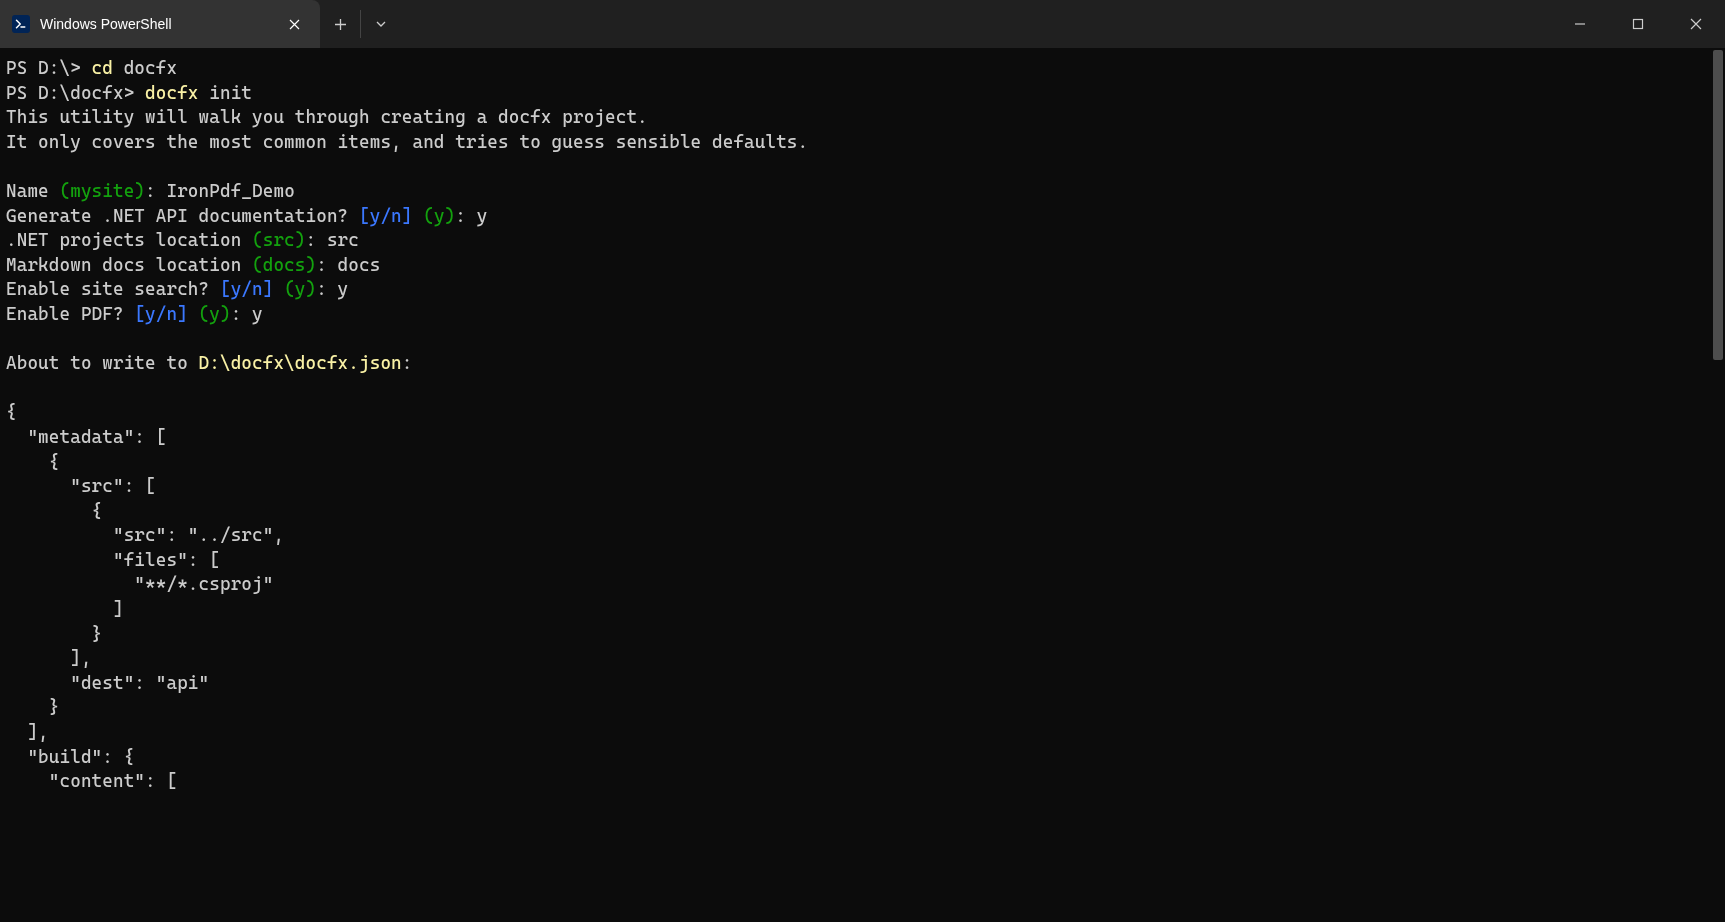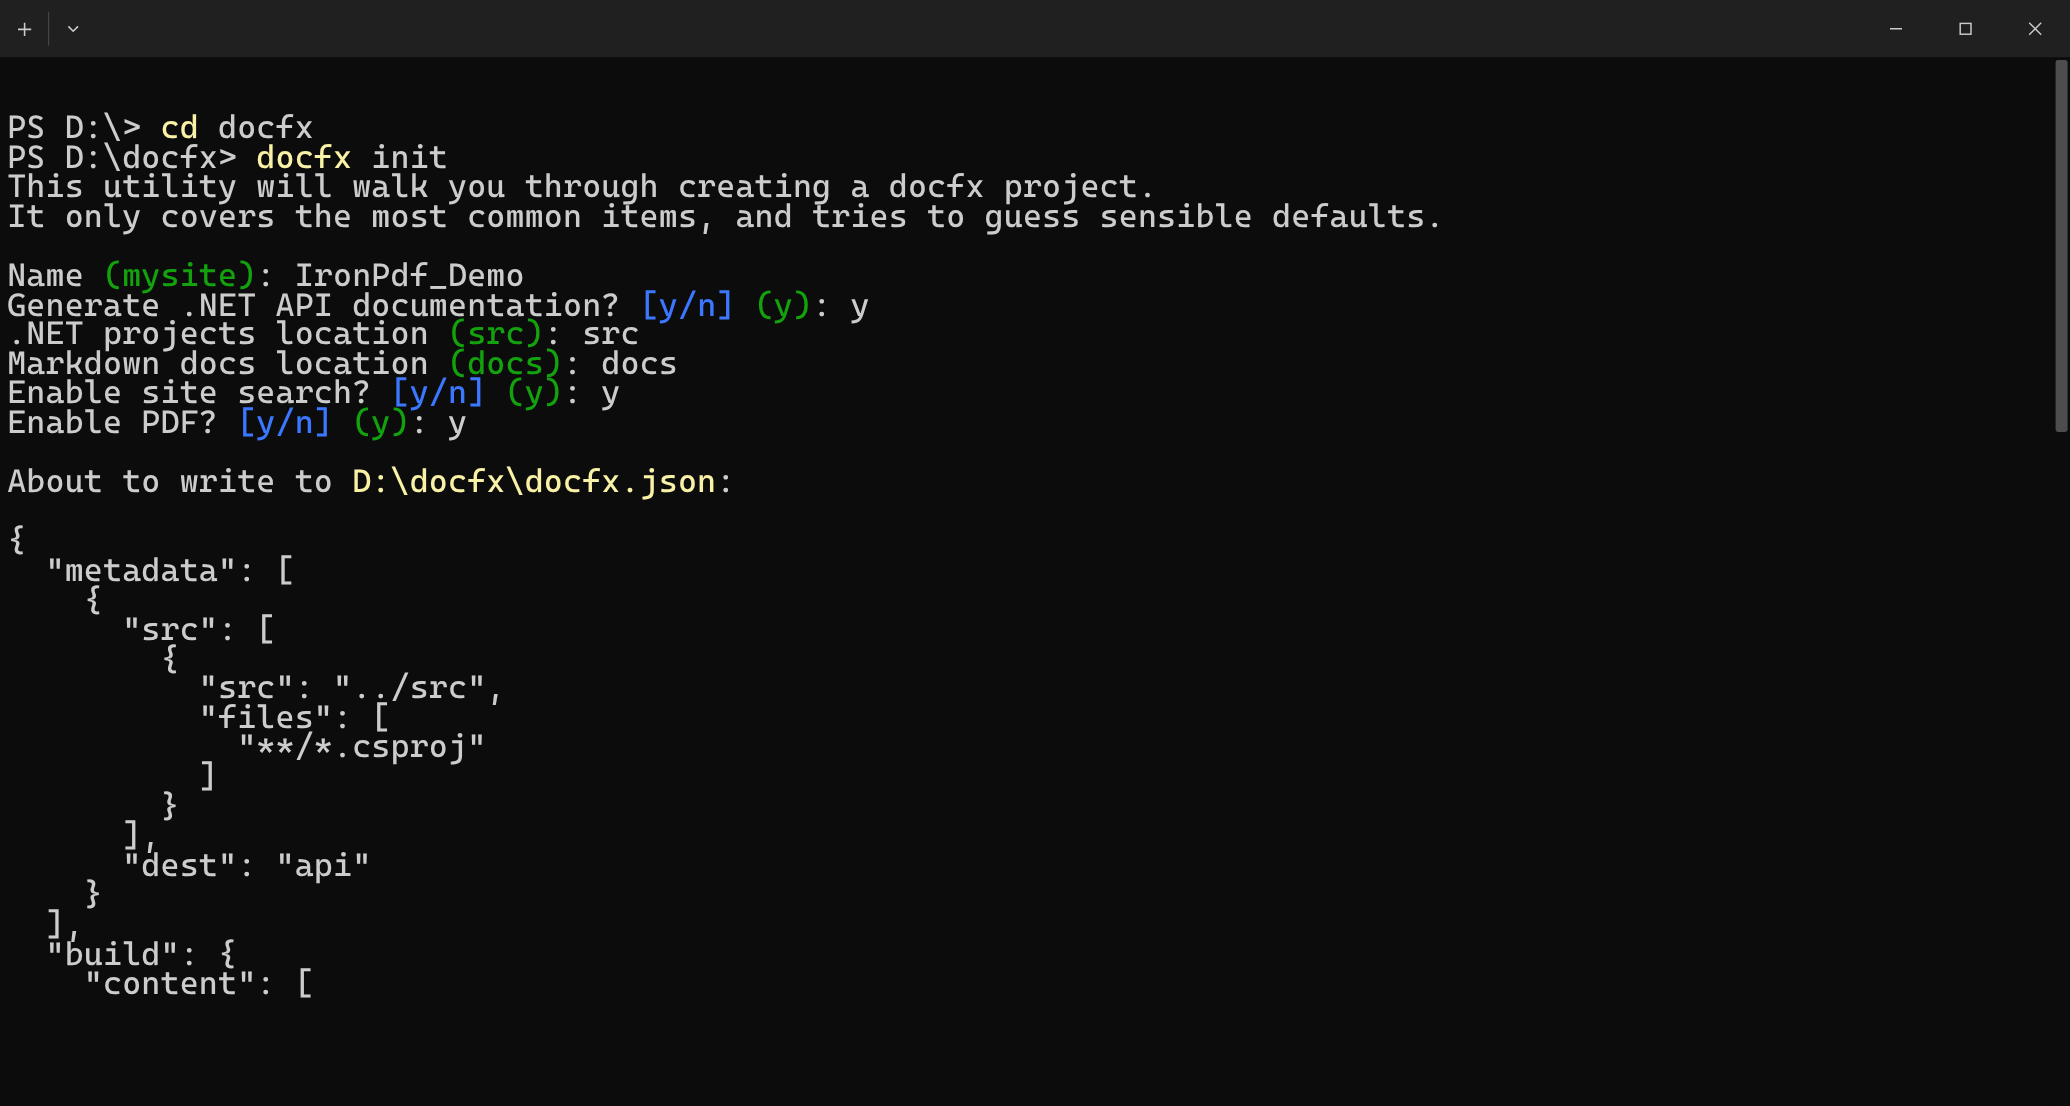--- a/index.html
+++ b/index.html
@@ -75,26 +75,25 @@
   
   .terminal-wrap {
     position: relative;
     width: 100%;
     height: calc(922px - 48px);
     background:#0c0c0c;
     overflow:hidden;
   }
   .terminal {
     padding: 8px 8px 8px 6px;
-    font-size: 27px;
+    font-size: 18px;
     line-height: 24.6px;
     white-space: pre;
     color:#cccccc;
     letter-spacing: 0.15px;
-    margin-top: 39px;
   }
   .c-yellow { color:#f9f1a5; }
   .c-green  { color:#13a10e; }
   .c-blue   { color:#3b78ff; }
   .c-white  { color:#cccccc; }
 
   .scrollbar {
     position:absolute;
     top:0; right:0;
     width:14px;
@@ -109,20 +108,34 @@
     background:#4d4d4d;
     border-radius:2px;
   }
 
   svg { display:block; }
 </style>
 </head>
 <body>
 
 <div class="titlebar">
+  <div class="tab">
+    <span class="tab-icon">
+      <svg viewBox="0 0 16 16">
+          <path d="M2 3 L7 8 L2 13" stroke="#fff" stroke-width="2" fill="none" stroke-linecap="round" stroke-linejoin="round"></path>
+          <path d="M8 12 L13 12" stroke="#fff" stroke-width="2" stroke-linecap="round"></path>
+        </svg>
+    </span>
+    <span class="tab-title">Windows PowerShell</span>
+    <span class="tab-close">
+      <svg width="11" height="11" viewBox="0 0 11 11">
+          <path d="M1 1 L10 10 M10 1 L1 10" stroke="currentColor" stroke-width="1.2"></path>
+        </svg>
+    </span>
+  </div>
   <div class="tb-btn">
     <svg width="13" height="13" viewBox="0 0 13 13">
         <path d="M6.5 1 V12 M1 6.5 H12" stroke="currentColor" stroke-width="1.3"></path>
       </svg>
   </div>
   <div class="tb-sep"></div>
   <div class="tb-btn">
     <svg width="12" height="12" viewBox="0 0 12 12">
         <path d="M2 4 L6 8 L10 4" stroke="currentColor" stroke-width="1.3" fill="none"></path>
       </svg>

